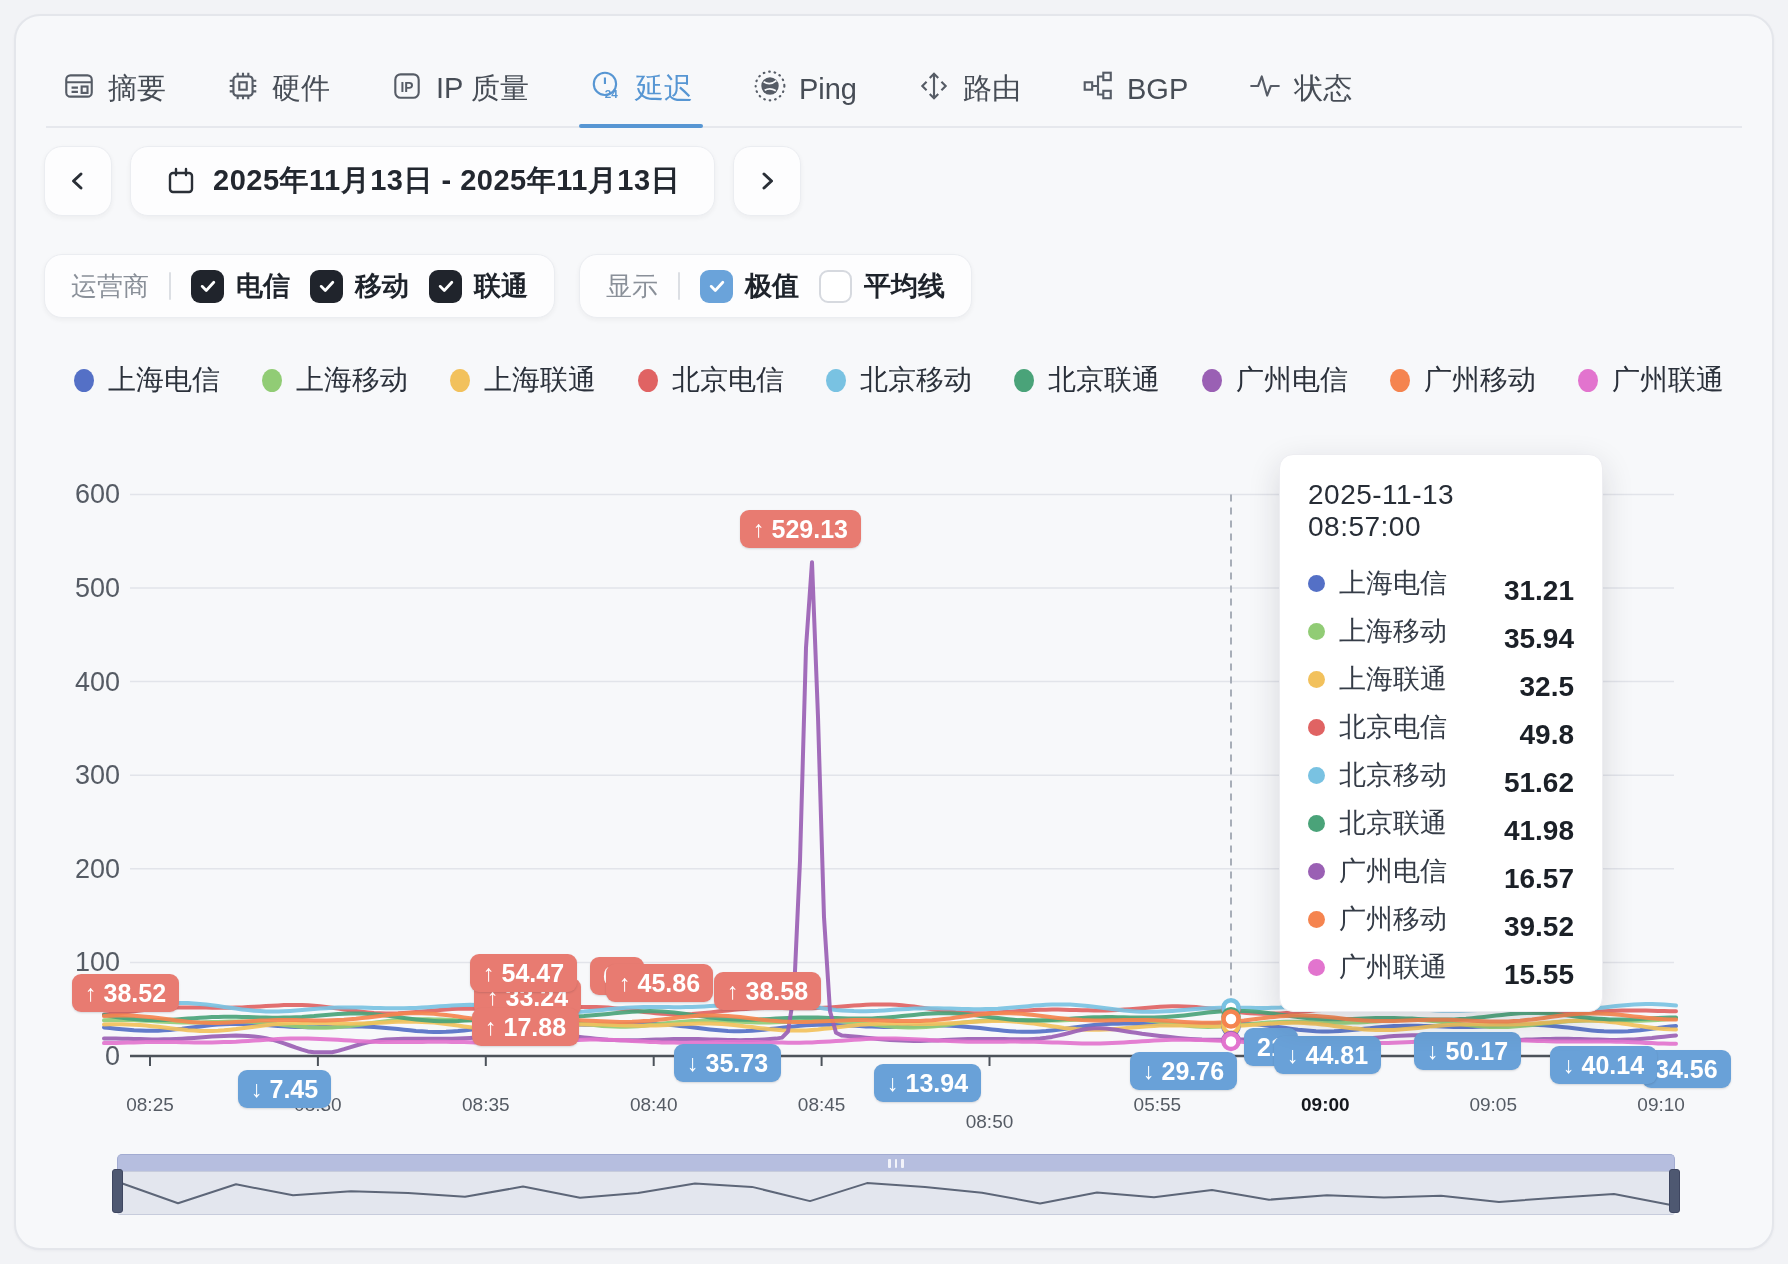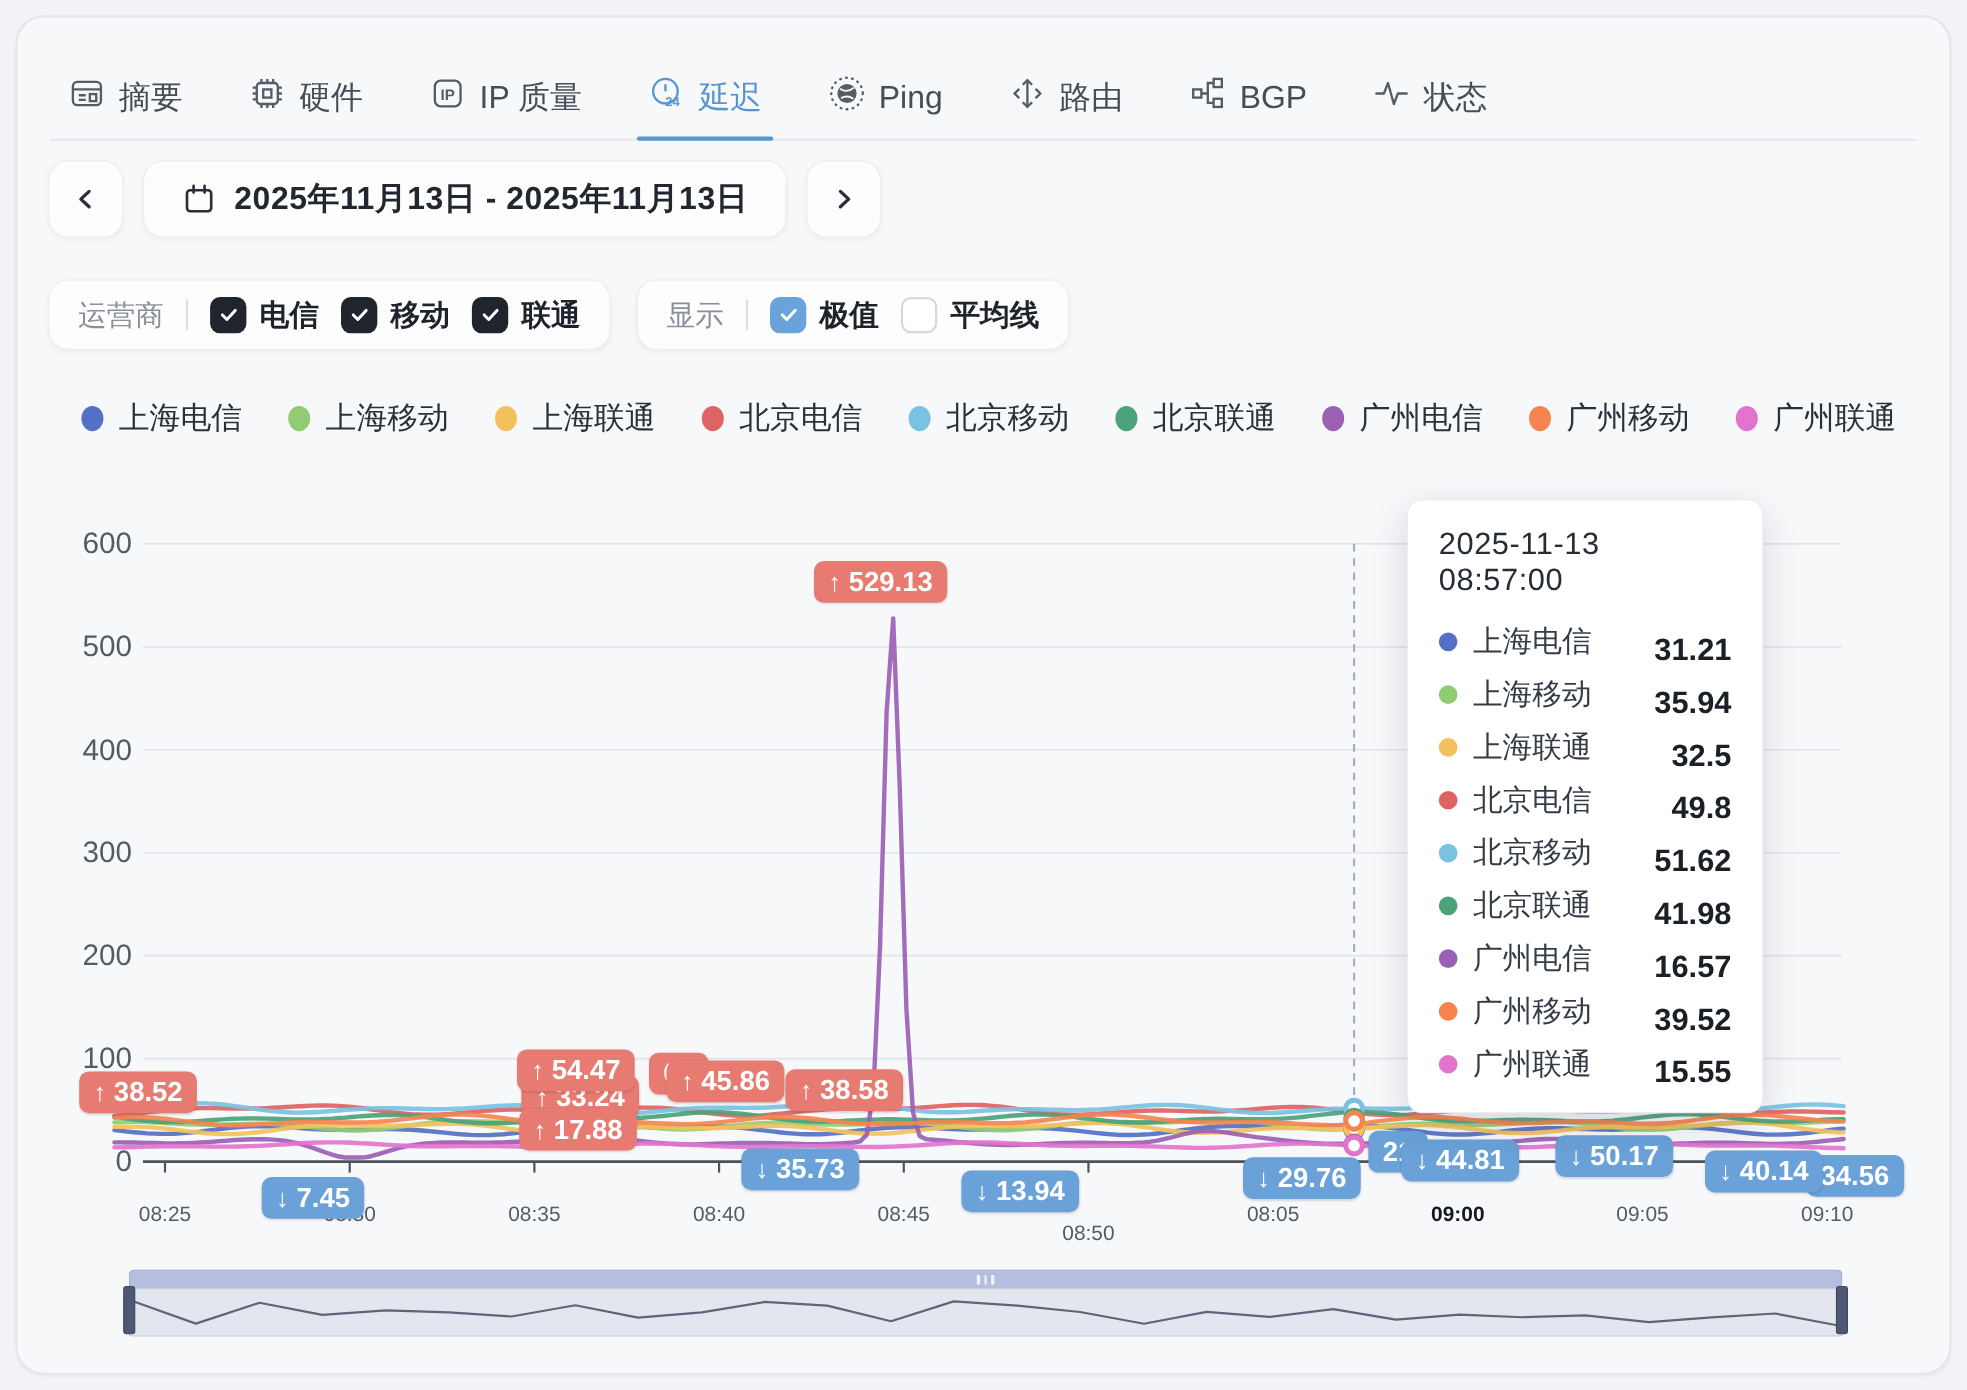--- a/index.html
+++ b/index.html
@@ -356,21 +356,21 @@
       <div class="ylab" style="left: 34px; top: 759.2px;">300</div>
       <div class="ylab" style="left: 34px; top: 665.6px;">400</div>
       <div class="ylab" style="left: 34px; top: 572px;">500</div>
       <div class="ylab" style="left: 34px; top: 478.4px;">600</div>
       <div class="xlab" style="left: 134px; top: 1078px;">08:25</div>
       <div class="xlab" style="left: 301.9px; top: 1078px;">08:30</div>
       <div class="xlab" style="left: 469.8px; top: 1078px;">08:35</div>
       <div class="xlab" style="left: 637.7px; top: 1078px;">08:40</div>
       <div class="xlab" style="left: 805.6px; top: 1078px;">08:45</div>
       <div class="xlab" style="left: 973.5px; top: 1078px; margin-top: 17px;">08:50</div>
-      <div class="xlab" style="left: 1141.4px; top: 1078px;">08:05</div>
+      <div class="xlab" style="left: 1141.4px; top: 1078px;">05:55</div>
       <div class="xlab bold" style="left: 1309.3px; top: 1078px;">09:00</div>
       <div class="xlab" style="left: 1477.2px; top: 1078px;">09:05</div>
       <div class="xlab" style="left: 1645.1px; top: 1078px;">09:10</div>
     </div>
   <div id="badge-layer">
       <div class="badge max" style="left: 56px; top: 958px; z-index: 4;">
         <span class="arr">↑</span>
         <span>38.52</span>
       </div>
       <div class="badge max" style="left: 454px; top: 938px; z-index: 5;">

